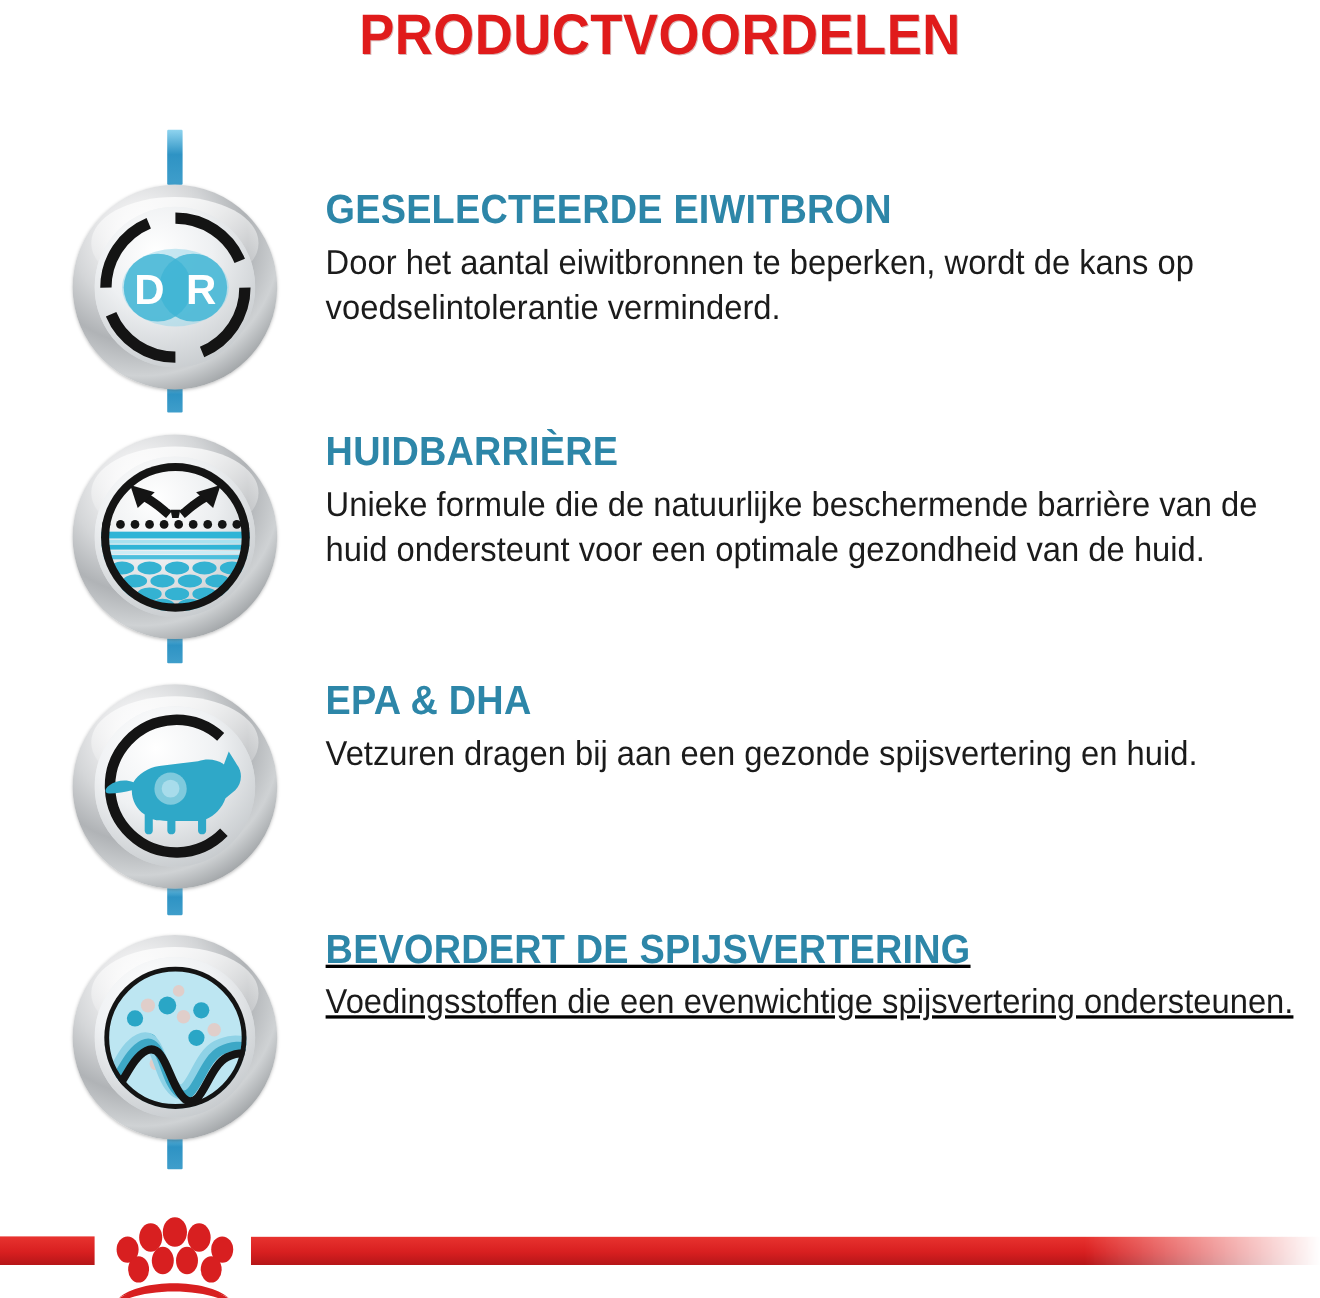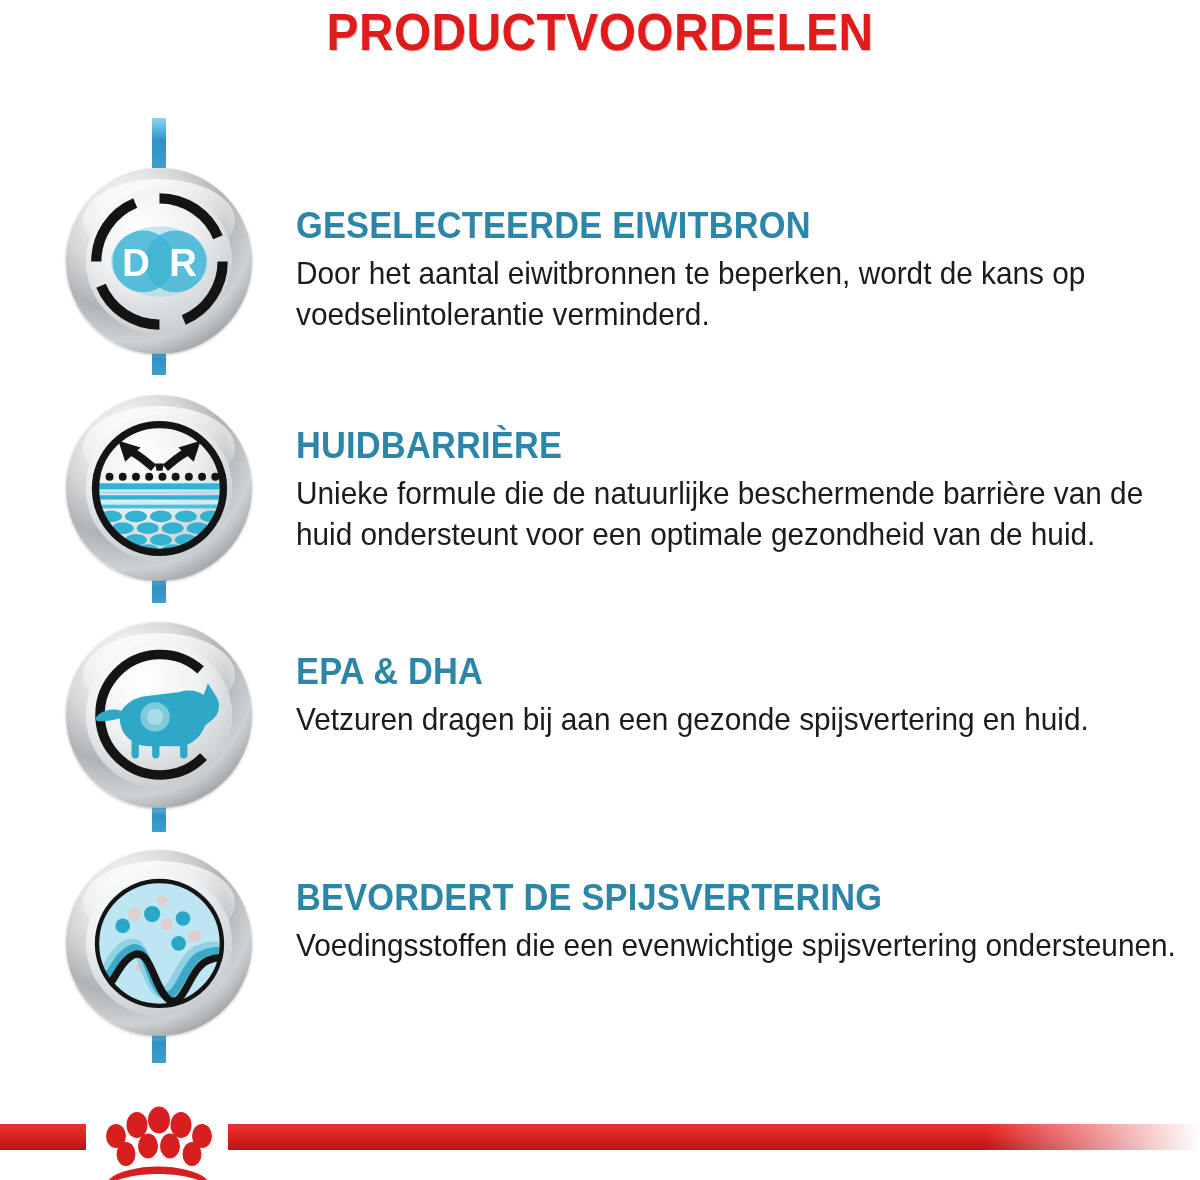--- a/index.html
+++ b/index.html
@@ -77,21 +77,21 @@
     position:absolute;
     left:10.5%; top:10.5%;
     width:79%; height:79%;
     border-radius:50%;
     overflow:hidden;
     background:radial-gradient(circle at 38% 28%, #fdfdfd 0%, #eceef0 38%, #d3d6d9 70%, #b9bdc0 100%);
   }
   .icon-svg{ position:absolute; inset:0; width:100%; height:100%; }
 
   
-  .txt{ position:absolute; left:296px; width:900px;margin-top:35px; }
+  .txt{ position:absolute; left:296px; width:900px; }
   .b-head{
     font-weight:bold;
     font-size:37px;
     color:#2d86a8;
     letter-spacing:0.2px;
     line-height:1.0;
     transform:scaleX(0.93);
     transform-origin:left top;
     white-space:nowrap;
   }
@@ -330,21 +330,21 @@
               <circle cx="52" cy="21" r="3.6"></circle>
           </g>
           <path d="M 4 78 C 14 78 16 58 28 52 C 40 46 40 74 50 82 C 60 90 64 62 76 56 C 86 51 92 54 98 54" fill="none" stroke="#8fd2e6" stroke-width="9" stroke-linecap="round"></path>
           <path d="M 4 82 C 14 82 18 60 30 54 C 42 48 42 76 52 84 C 62 92 66 64 78 58 C 88 53 94 56 98 56" fill="none" stroke="#3da8c6" stroke-width="5.5" stroke-linecap="round"></path>
           <path d="M 4 88 C 16 88 20 64 32 58 C 44 52 46 80 56 88 C 66 96 70 68 82 62 C 90 58 95 60 98 60" fill="none" stroke="#141414" stroke-width="5" stroke-linecap="round"></path>
           <circle cx="50" cy="50" r="44" fill="none" stroke="#141414" stroke-width="6"></circle>
         </g>
       </svg>
     </div>
   </div>
-  <div class="txt" style="top:-6px;">
+  <div class="txt" style="top:-6px;text-decoration:underline;">
     <div class="b-head">BEVORDERT DE SPIJSVERTERING</div>
     <div class="b-body">Voedingsstoffen die een evenwichtige spijsvertering ondersteunen.</div>
   </div>
 </div>
 
 <div class="brandbar">
   <div class="bar-left"></div>
   <div class="bar-right"></div>
   <svg class="crown" viewBox="0 0 148 90">
     <g fill="#d81f20">

